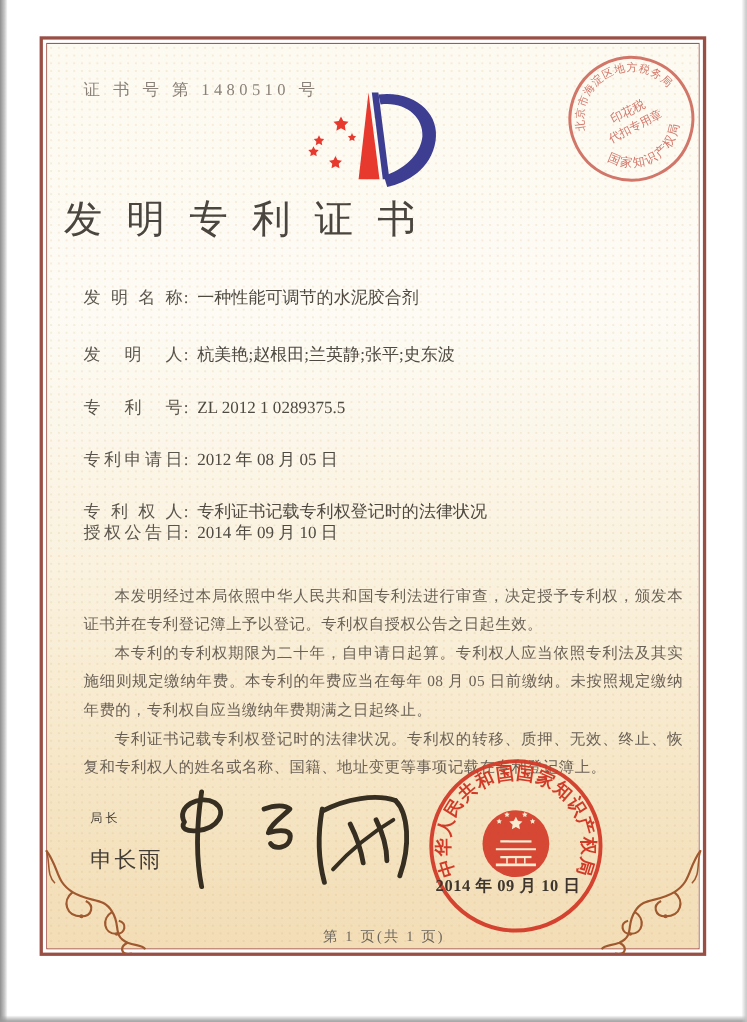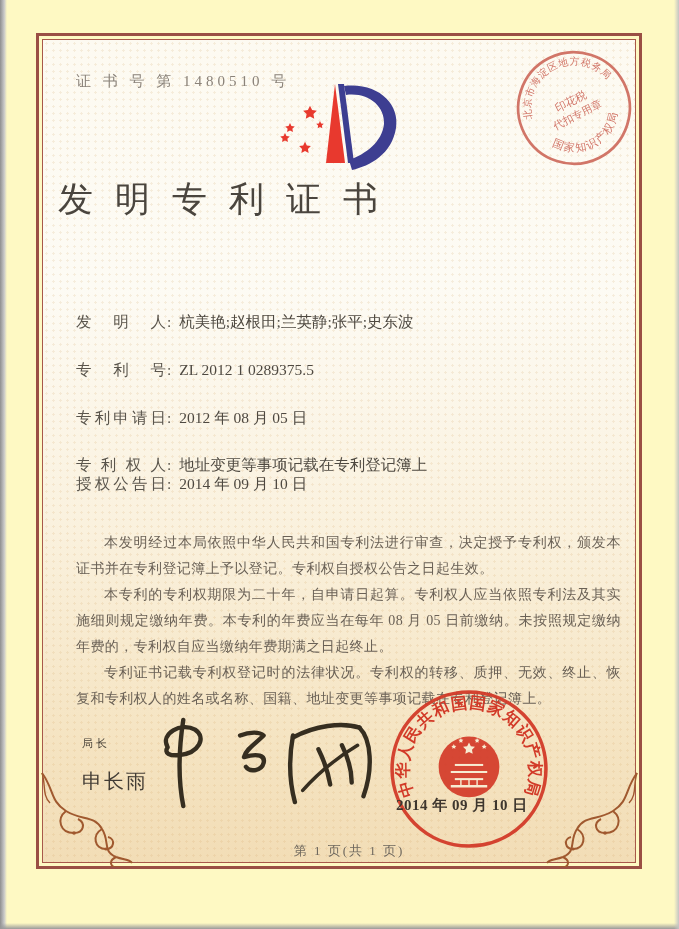--- a/index.html
+++ b/index.html
@@ -1,18 +1,18 @@
 <!DOCTYPE html>
 <html><head>
 <meta charset="utf-8">
 <style>
   html,body{margin:0;padding:0;background:#e9e9e9;}
   .scan-page{
     position:relative;width:679px;height:929px;margin:0;
-    background:#fef9c3;overflow:hidden;
+    background:#ffffff;overflow:hidden;
     font-family:"Liberation Serif","DejaVu Serif",serif;
   }
   
   .edge-left{position:absolute;left:0;top:0;width:7px;height:929px;
     background:linear-gradient(90deg,#8f8f8f,#c9c9c9 60%,rgba(255,255,255,0));}
   .edge-bottom{position:absolute;left:0;bottom:0;width:679px;height:6px;
     background:linear-gradient(0deg,#9a9a9a,rgba(255,255,255,0));}
   .edge-right{position:absolute;right:0;top:0;width:5px;height:929px;
     background:linear-gradient(270deg,#c4c4c4,rgba(255,255,255,0));}
 
@@ -138,31 +138,34 @@
       <polygon points="57,4 67,83 48,83"></polygon>
     </g>
     <g fill="#3d3e91">
       <polygon points="60,4 66,4 76,83 70,83"></polygon>
       <path d="M66,6 C100,2 122,24 118,48 C114,74 92,86 74,90 L71,80 C88,74 104,62 106,44 C107,26 90,12 68,15 Z"></path>
     </g>
   </svg>
 
   <div class="page-title">发明专利证书</div>
 
+  <div class="field-row" style="top:260px;">
+    <span class="flabel">发明名称</span><span class="fcolon">:</span><span class="fvalue">一种性能可调节的水泥胶合剂</span>
+  </div>
   <div class="field-row" style="top:312px;">
     <span class="flabel">发明人</span><span class="fcolon">:</span><span class="fvalue">杭美艳;赵根田;兰英静;张平;史东波</span>
   </div>
   <div class="field-row" style="top:360px;">
     <span class="flabel">专利号</span><span class="fcolon">:</span><span class="fvalue">ZL 2012 1 0289375.5</span>
   </div>
   <div class="field-row" style="top:408px;">
     <span class="flabel">专利申请日</span><span class="fcolon">:</span><span class="fvalue">2012 年 08 月 05 日</span>
   </div>
   <div class="field-row" style="top:455px;">
-    <span class="flabel">专利权人</span><span class="fcolon">:</span><span class="fvalue">地址变更等事项记载在专利登记簿上</span>
+    <span class="flabel">专利权人</span><span class="fcolon">:</span><span class="fvalue">专利证书记载专利权登记时的法律状况</span>
   </div>
   <div class="field-row" style="top:474px;">
     <span class="flabel">授权公告日</span><span class="fcolon">:</span><span class="fvalue">2014 年 09 月 10 日</span>
   </div>
 
   <div class="body-text">
     <p>本发明经过本局依照中华人民共和国专利法进行审查，决定授予专利权，颁发本证书并在专利登记簿上予以登记。专利权自授权公告之日起生效。</p>
     <p>本专利的专利权期限为二十年，自申请日起算。专利权人应当依照专利法及其实施细则规定缴纳年费。本专利的年费应当在每年 08 月 05 日前缴纳。未按照规定缴纳年费的，专利权自应当缴纳年费期满之日起终止。</p>
     <p>专利证书记载专利权登记时的法律状况。专利权的转移、质押、无效、终止、恢复和专利权人的姓名或名称、国籍、地址变更等事项记载在专利登记簿上。</p>
   </div>

